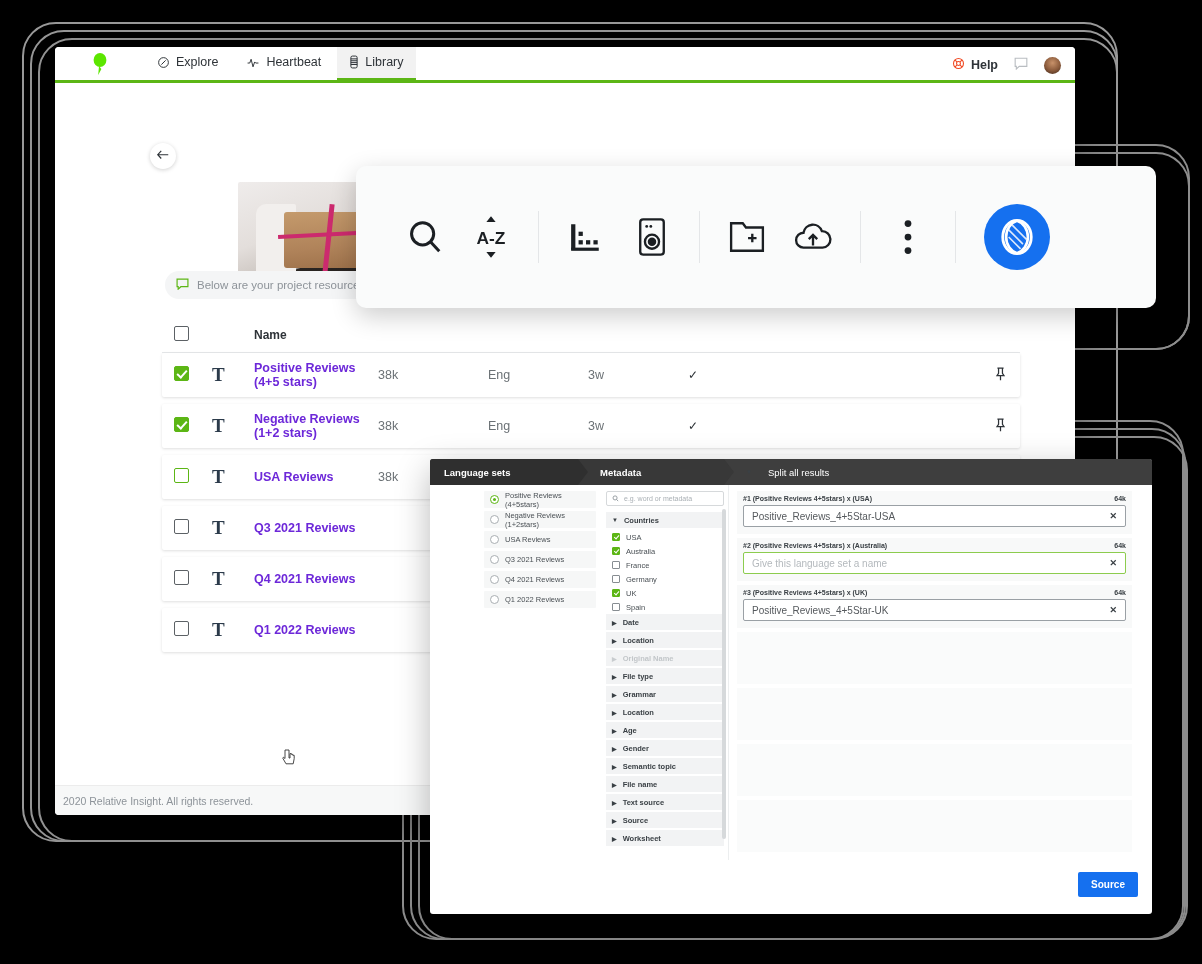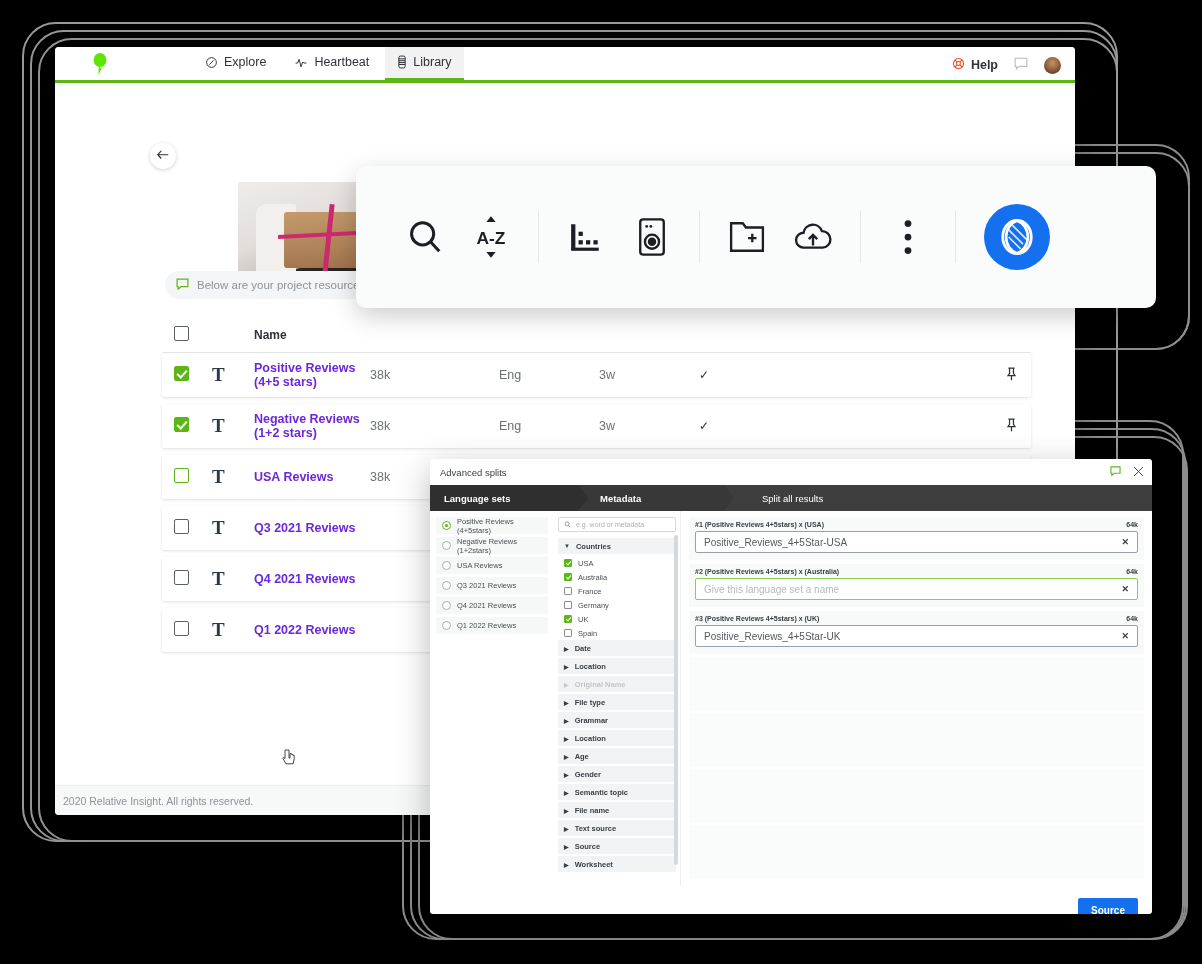--- a/index.html
+++ b/index.html
@@ -40,21 +40,20 @@
     overflow: hidden;
     box-shadow: 0 10px 40px rgba(0,0,0,.35);
   }
 
   
   .topnav {
     height: 36px; background: #fff;
     display: flex; align-items: center;
     position: relative;
     border-bottom: 3px solid #5cb615;
-    gap: 48px;
   }
   .logo { width: 90px; display:flex; justify-content:center; align-items:center; }
   .logo svg { display:block; }
   .navitems { display: flex; align-items: center; gap: 4px; }
   .navitem {
     display: flex; align-items: center; gap: 6px;
     font-size: 12.5px; color: #2e3338;
     padding: 8px 12px 9px; cursor: pointer;
     border-bottom: 2px solid transparent;
   }
@@ -119,41 +118,41 @@
     display:flex; align-items:center; gap:8px;
     background:#f4f5f6; border-radius:14px; padding:5px 6px 5px 11px;
     font-size:11.5px; color:#8d9399;
   }
   .chip-x {
     width:18px;height:18px;display:flex;align-items:center;justify-content:center;
     color:#31363b; font-size:12px; cursor:pointer;
   }
 
   
-  .tbl { position:absolute; left:107px; top:270px; right:44px; }
+  .tbl { position:absolute; left:107px; top:270px; right:55px; }
   .tbl-head {
     display:flex; align-items:center; height:36px;
     border-bottom:1px solid #e6e8ea; padding:0 12px;
     font-size:12px; font-weight:bold; color:#2e3338;
   }
   .cb {
     width:15px;height:15px;border:1.6px solid #5c6165;border-radius:2px;background:#fff;
     display:inline-block; cursor:pointer; flex:none;
   }
   .cb.checked { background:#5cb615; border-color:#5cb615; position:relative; }
   .cb.checked:after{
     content:""; position:absolute; left:4px; top:1px; width:4px; height:8px;
     border:solid #fff; border-width:0 2px 2px 0; transform:rotate(42deg);
   }
   .cb.hover { border-color:#5cb615; }
   .c-check{ width:38px; }
   .c-type { width:42px; }
   .c-name { flex:1; }
   .c-size { width:110px; }
-  .c-lang { width:100px;margin-left:19px; }
+  .c-lang { width:100px; }
   .c-age  { width:100px; }
   .c-ok   { width:90px; }
   .c-act  { width:230px; }
 
   .row {
     display:flex; align-items:center; height:44px;
     background:#fff; margin-bottom:7px; padding:0 12px;
     border-radius:2px; box-shadow:0 1px 3px rgba(0,0,0,.13);
     font-size:12.5px; color:#2e3338; position:relative;
   }
@@ -208,24 +207,24 @@
     content:""; position:absolute; right:-10px; top:0;
     border-top:13px solid transparent; border-bottom:13px solid transparent;
     border-left:10px solid #2f2f2f; z-index:2;
   }
   .step.s2 { width:146px; background:#383838; padding-left:22px;}
   .step.s2:after{
     content:""; position:absolute; right:-10px; top:0;
     border-top:13px solid transparent; border-bottom:13px solid transparent;
     border-left:10px solid #383838; z-index:2;
   }
-  .step.s3 { flex:1; background:#3e3e3e; padding-left:22px; gap:10px; font-weight:normal;}
+  .step.s3 { flex:1; background:#3e3e3e; padding-left:22px; gap:16px; font-weight:normal;}
 
   .dlg-body { display:flex; height:375px; }
-  .pane-lang { width:124px; padding:6px 6px 0 6px; background:#fff; }
+  .pane-lang { width:124px; padding:6px 6px 0 6px; background:#fff;margin-left:48px; }
   .lang-item {
     display:flex; align-items:center; gap:6px;
     background:#f6f7f7; margin-bottom:3px; height:17px; padding:0 6px;
     font-size:7.5px; color:#4a5055; border-radius:1px; cursor:pointer;
   }
   .radio { width:9px;height:9px;border-radius:50%;border:1.3px solid #a9aeb2; background:#fff; flex:none; }
   .radio.on { border-color:#5cb615; position:relative; }
   .radio.on:after{ content:""; position:absolute; left:1.8px; top:1.8px; width:3.5px;height:3.5px;border-radius:50%;background:#5cb615;}
 
   .pane-meta { width:126px; padding:6px 4px 0 4px; position:relative; }
@@ -244,21 +243,21 @@
   .meta-grp.dim .caret { color:#c8cccf; }
   .meta-opt {
     display:flex; align-items:center; gap:6px; height:14px; padding-left:6px;
     font-size:7.5px; color:#4a5055; cursor:pointer;
   }
   .mcb { width:8px;height:8px;border:1.2px solid #878d92;border-radius:1px;background:#fff;flex:none;}
   .mcb.on{ background:#5cb615;border-color:#5cb615; position:relative;}
   .mcb.on:after{content:"";position:absolute;left:2.2px;top:0.4px;width:2px;height:4.4px;border:solid #fff;border-width:0 1.4px 1.4px 0;transform:rotate(42deg);}
   .meta-scroll{ position:absolute; right:2px; top:24px; width:4px; height:330px; background:#d6d9db; border-radius:2px; }
 
-  .pane-split { flex:1; padding:6px 8px 0 8px; border-left:1px solid #eceeef; }
+  .pane-split { flex:1; padding:6px 20px 0 8px; border-left:1px solid #eceeef; }
   .split-item { background:#f8f9f9; padding:4px 6px 7px; margin-bottom:4px; }
   .split-lbl { display:flex; justify-content:space-between; font-size:7px; font-weight:bold; color:#3a4045; margin-bottom:3px; }
   .split-input {
     display:flex; align-items:center; height:22px; background:#fff;
     border:1px solid #9aa0a5; border-radius:2px; padding:0 8px;
     font-size:10px; color:#55595d;
   }
   .split-input.focus { border-color:#8ccc4e; }
   .split-input .val { flex:1; }
   .split-input .ph { flex:1; color:#b4b9bd; }
@@ -569,35 +568,20 @@
     <div class="tb-blue">
       <svg width="36" height="38" viewBox="0 0 30 32">
         <ellipse cx="15" cy="16" rx="12" ry="14" fill="none" stroke="#fff" stroke-width="2.4"></ellipse>
         <path d="M15 2.4 A12 14 0 0115 29.6 A12 14 0 0115 2.4" fill="none" stroke="#fff" stroke-width="2.2"></path>
         <path d="M8 10l12 12M8 16l10 10M11 6l12 12" stroke="#fff" stroke-width="1.4" opacity=".85"></path>
       </svg>
     </div>
   </div>
 
   <div class="dlg">
-    <div class="dlg-head">
-      <span>Advanced splits</span>
-      <div class="dlg-head-right">
-        <span>
-          <svg width="11" height="10" viewBox="0 0 24 22" fill="none" stroke="#5cb615" stroke-width="2.4">
-              <path d="M2 2h20v14H9l-5 4.5V16H2z"></path>
-            </svg>
-        </span>
-        <span>
-          <svg width="11" height="11" viewBox="0 0 20 20" fill="none" stroke="#3a4045" stroke-width="1.7">
-              <path d="M2 2l16 16M18 2L2 18"></path>
-            </svg>
-        </span>
-      </div>
-    </div>
 
     <div class="steps">
       <div class="step s1">
         <span>Language sets</span>
       </div>
       <div class="step s2">
         <span>Metadata</span>
       </div>
       <div class="step s3">
         <span class="caret">▼</span>

